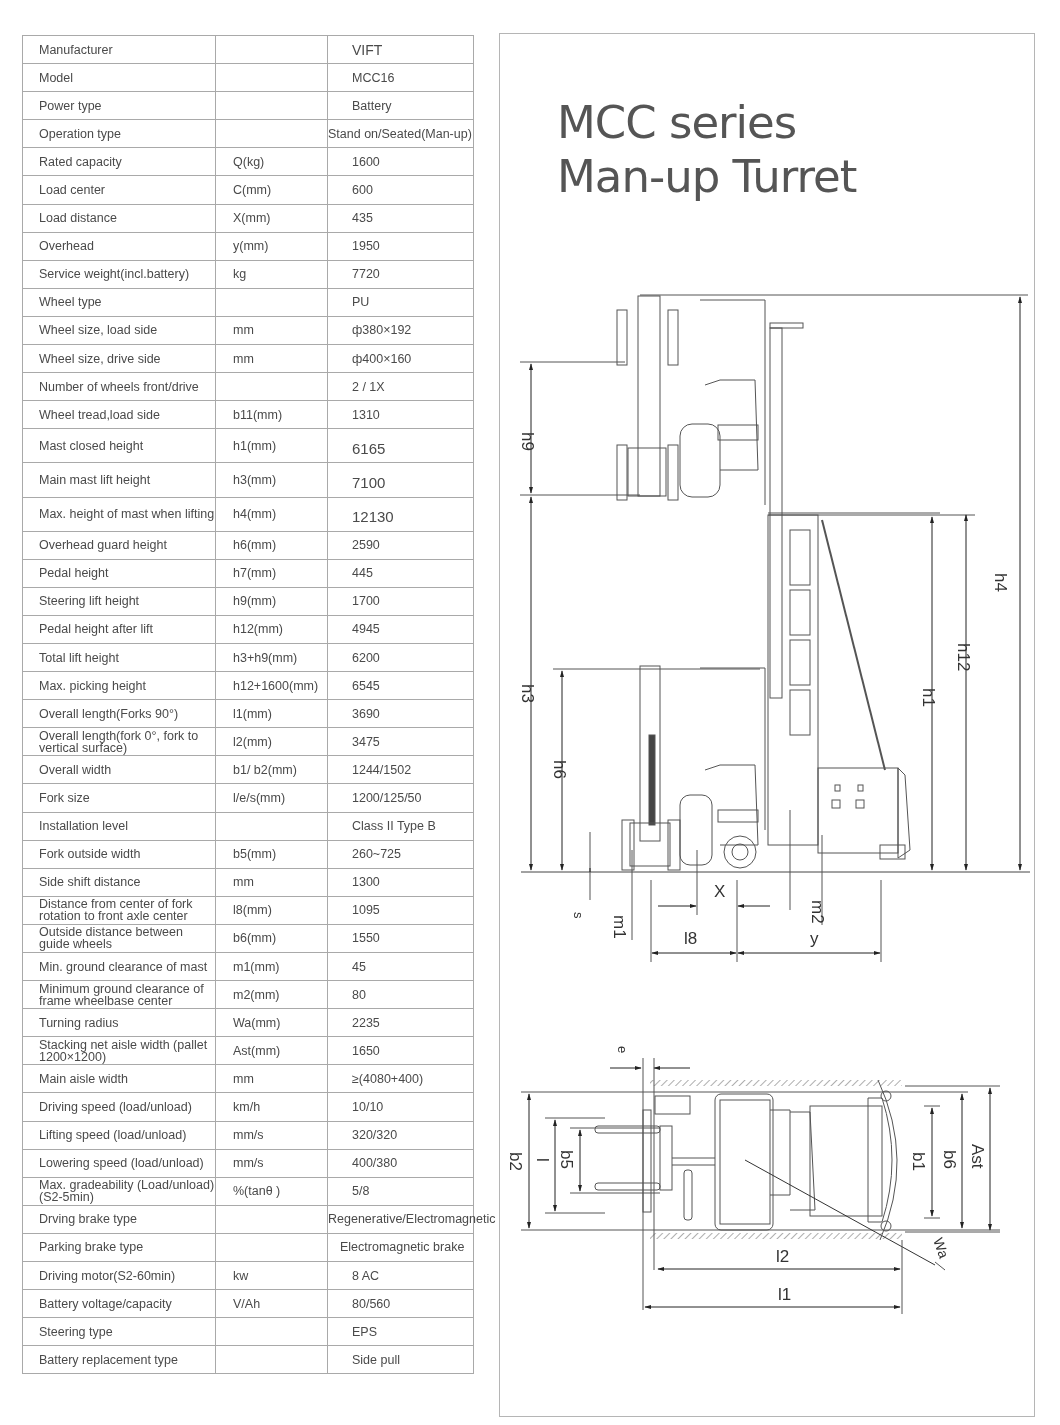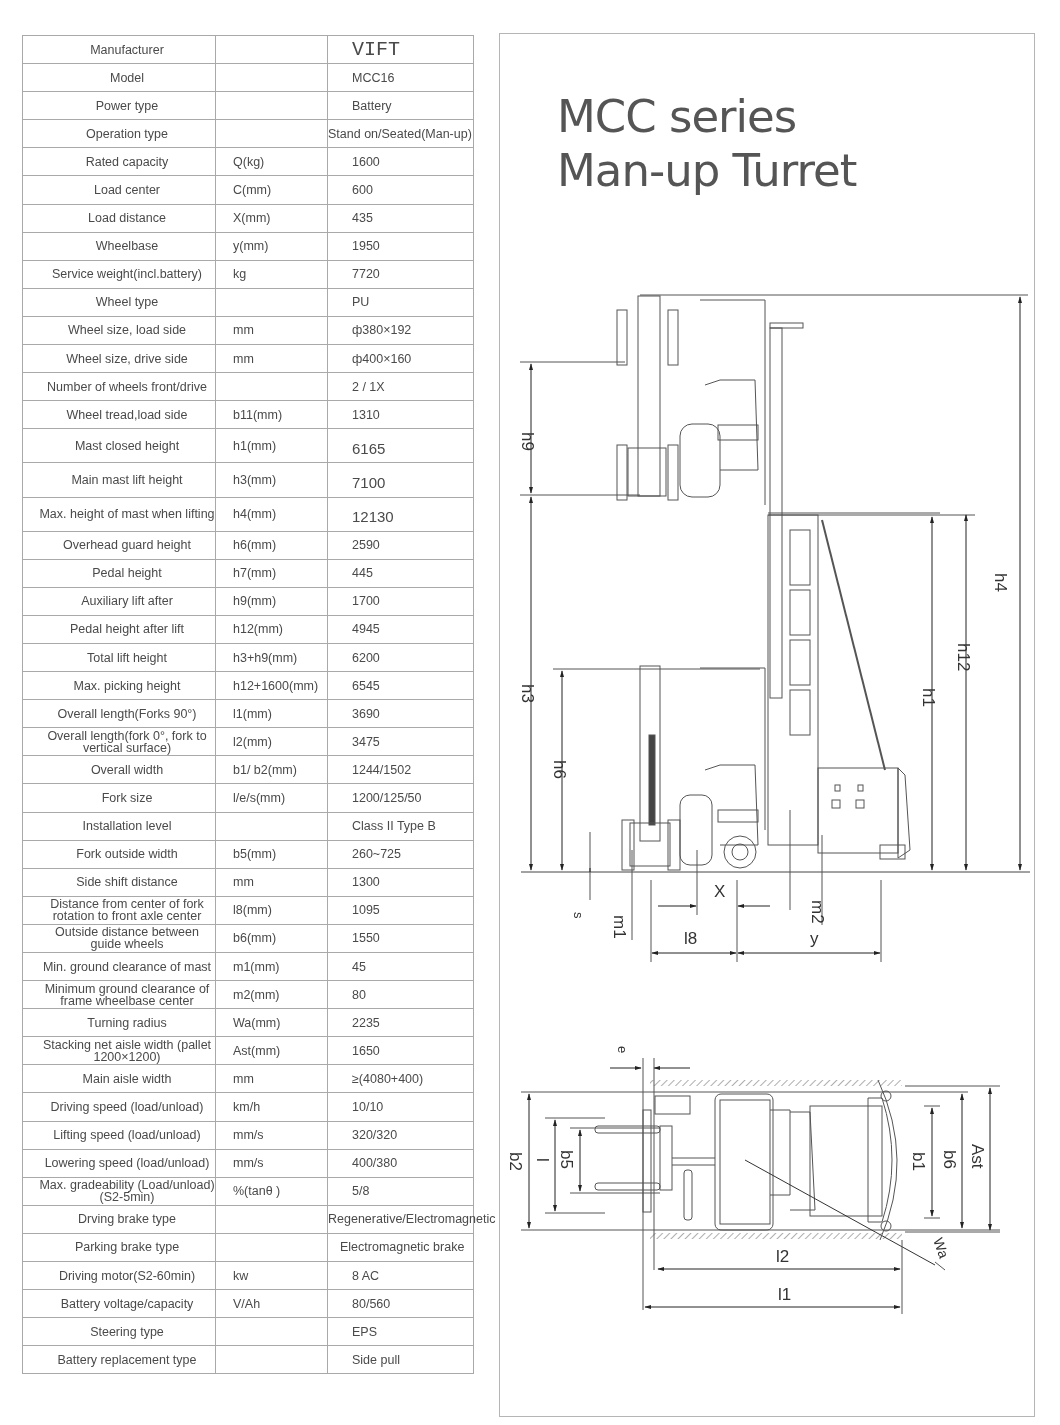--- a/index.html
+++ b/index.html
@@ -3,31 +3,31 @@
 <meta charset="utf-8">
 <style>
   html, body { margin: 0; padding: 0; background: #ffffff; }
   body { width: 1060px; height: 1425px; position: relative; overflow: hidden;
          font-family: "Liberation Sans", "DejaVu Sans", sans-serif; color: #444; }
   .spec-table { position: absolute; left: 22px; top: 35px; width: 452px;
                 border-collapse: collapse; table-layout: fixed; }
   .spec-table td { border: 1px solid #a9a9a9; font-size: 12.5px; color: #4a4a4a;
                    padding: 0 0 0 16px; height: 27.1px; line-height: 12px; vertical-align: middle;
                    white-space: nowrap; overflow: visible; }
-  .spec-table td.c1 { width: 176px; text-align: center; }
+  .spec-table td.c1 { width: 176px; }
   .spec-table td.c2 { width: 94px; padding-left: 17px; }
   .spec-table td.c3 { padding-left: 24px; }
   .spec-table td.wrap { white-space: normal; line-height: 12px; }
   .spec-table td.left-shift { padding-left: 12px; }
   .spec-table td.overflow-left { padding-left: 0; text-align: right; padding-right: 15px; direction: ltr; }
-  .spec-table tr.big td.c3 { font-size: 20px; font-family: Liberation Mono, monospace; }
+  .spec-table tr.big td.c3 { font-size: 14px; }
   .spec-table tr.serif td.c3 { font-family: Liberation Sans, sans-serif; font-size: 15px; padding-top: 6px; }
   .panel { position: absolute; left: 499px; top: 33px; width: 536px; height: 1384px;
            border: 1px solid #b5b5b5; box-sizing: border-box; }
-  .title { position: absolute; left: 557px; top: 90px; font-size: 45px; line-height: 54px;
+  .title { position: absolute; left: 557px; top: 96px; font-size: 45px; line-height: 54px;
            color: #555; font-family: "DejaVu Sans", sans-serif; letter-spacing: -1px; }
   svg.drawing { position: absolute; left: 0; top: 0; }
   svg text { font-family: "Liberation Sans", sans-serif; fill: #333; }
 </style>
 </head>
 <body>
 
 <table class="spec-table">
   <tbody id="spec-body">
       <tr class="big">
@@ -59,21 +59,21 @@
         <td class="c1">Load center</td>
         <td class="c2">C(mm)</td>
         <td class="c3">600</td>
       </tr>
       <tr>
         <td class="c1">Load distance</td>
         <td class="c2">X(mm)</td>
         <td class="c3">435</td>
       </tr>
       <tr>
-        <td class="c1">Wheelbase</td>
+        <td class="c1">Overhead</td>
         <td class="c2">y(mm)</td>
         <td class="c3">1950</td>
       </tr>
       <tr>
         <td class="c1">Service weight(incl.battery)</td>
         <td class="c2">kg</td>
         <td class="c3">7720</td>
       </tr>
       <tr>
         <td class="c1">Wheel type</td>
@@ -119,21 +119,21 @@
         <td class="c1">Overhead guard height</td>
         <td class="c2">h6(mm)</td>
         <td class="c3">2590</td>
       </tr>
       <tr>
         <td class="c1">Pedal height</td>
         <td class="c2">h7(mm)</td>
         <td class="c3">445</td>
       </tr>
       <tr>
-        <td class="c1">Auxiliary lift after</td>
+        <td class="c1">Steering lift height</td>
         <td class="c2">h9(mm)</td>
         <td class="c3">1700</td>
       </tr>
       <tr>
         <td class="c1">Pedal height after lift</td>
         <td class="c2">h12(mm)</td>
         <td class="c3">4945</td>
       </tr>
       <tr>
         <td class="c1">Total lift height</td>

